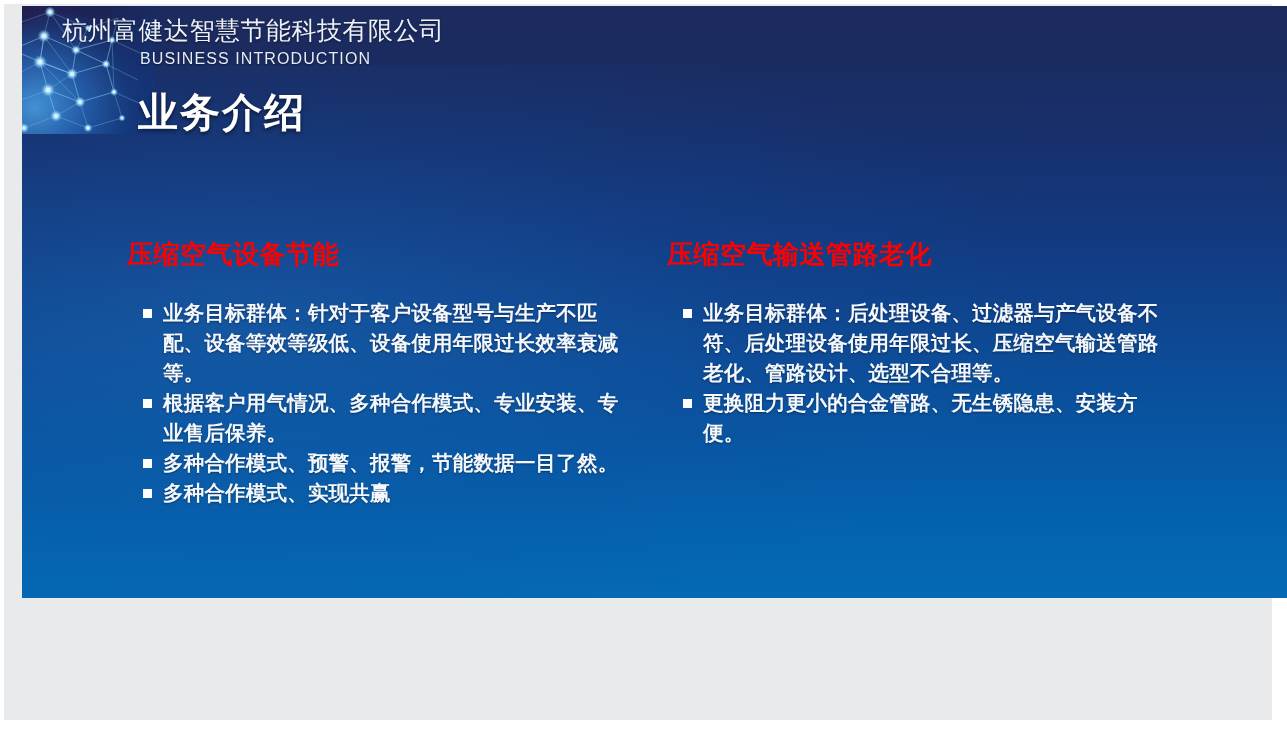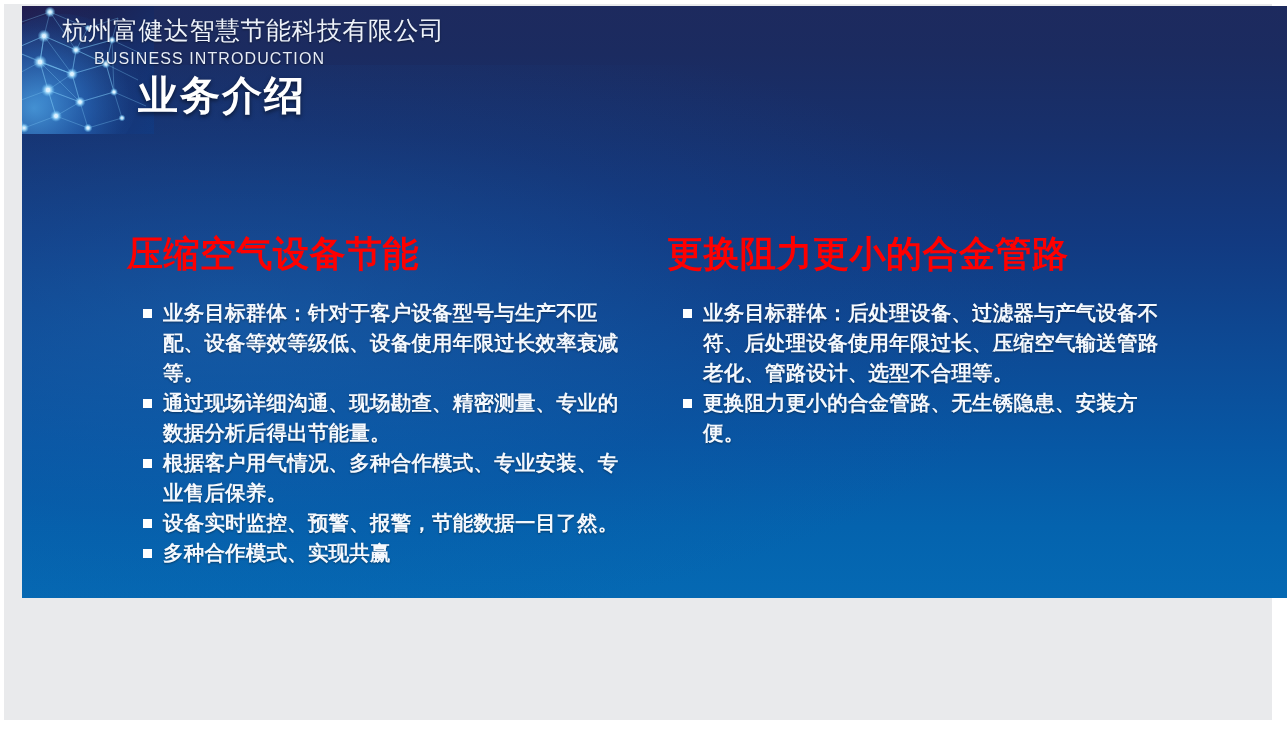--- a/index.html
+++ b/index.html
@@ -91,53 +91,53 @@
   #company-name {
     color: #edf2fa;
     font-size: 25px;
     line-height: 32px;
     font-weight: 400;
     letter-spacing: 0.5px;
     white-space: nowrap;
     text-shadow: 0 1px 2px rgba(0,0,0,0.45);
   }
   #subtitle-en {
-    margin-left: 32px;
+    margin-left: 78px;
     margin-top: 3px;
     color: #e6ecf6;
     font-size: 16px;
     line-height: 20px;
     font-weight: 400;
     letter-spacing: 1.1px;
     white-space: nowrap;
     text-shadow: 0 1px 2px rgba(0,0,0,0.45);
   }
   #title-cn {
     margin-left: 76px;
-    margin-top: 2px;
+    margin-top: 19px;
     color: #ffffff;
     font-size: 40px;
     line-height: 48px;
     font-weight: 700;
     letter-spacing: 2px;
     white-space: nowrap;
     text-shadow: 0 2px 4px rgba(0,0,0,0.55);
   }
 
   
   .column {
     position: absolute;
     top: 232px;
   }
   #col-left  { left: 105px;  width: 520px; }
   #col-right { left: 645px;  width: 525px; }
 
   .col-heading {
     color: #ff0000;
-    font-size: 36px;
+    font-size: 26px;
     line-height: 32px;
     font-weight: 700;
     letter-spacing: 0.5px;
     white-space: nowrap;
     margin: 0 0 28px 0;
   }
 
   .bullet-list {
     margin: 16px;
     padding: 0;
@@ -260,39 +260,35 @@
 
     <div id="col-left" class="column">
       <div class="col-heading">压缩空气设备节能</div>
       <ul class="bullet-list">
         <li class="bullet-item">
           <span class="sq"></span>
           <span>业务目标群体：针对于客户设备型号与生产不匹配、设备等效等级低、设备使用年限过长效率衰减等。</span>
         </li>
         <li class="bullet-item">
           <span class="sq"></span>
-          <span>通过现场详细沟通、现场勘查、精密测量、专业的数据分析后得出节能量。</span>
-        </li>
-        <li class="bullet-item">
-          <span class="sq"></span>
           <span>根据客户用气情况、多种合作模式、专业安装、专业售后保养。</span>
         </li>
         <li class="bullet-item">
           <span class="sq"></span>
-          <span>设备实时监控、预警、报警，节能数据一目了然。</span>
+          <span>多种合作模式、预警、报警，节能数据一目了然。</span>
         </li>
         <li class="bullet-item">
           <span class="sq"></span>
           <span>多种合作模式、实现共赢</span>
         </li>
       </ul>
     </div>
 
     <div id="col-right" class="column">
-      <div class="col-heading">更换阻力更小的合金管路</div>
+      <div class="col-heading">压缩空气输送管路老化</div>
       <ul class="bullet-list">
         <li class="bullet-item">
           <span class="sq"></span>
           <span>业务目标群体：后处理设备、过滤器与产气设备不符、后处理设备使用年限过长、压缩空气输送管路老化、管路设计、选型不合理等。</span>
         </li>
         <li class="bullet-item">
           <span class="sq"></span>
           <span>更换阻力更小的合金管路、无生锈隐患、安装方便。</span>
         </li>
       </ul>

